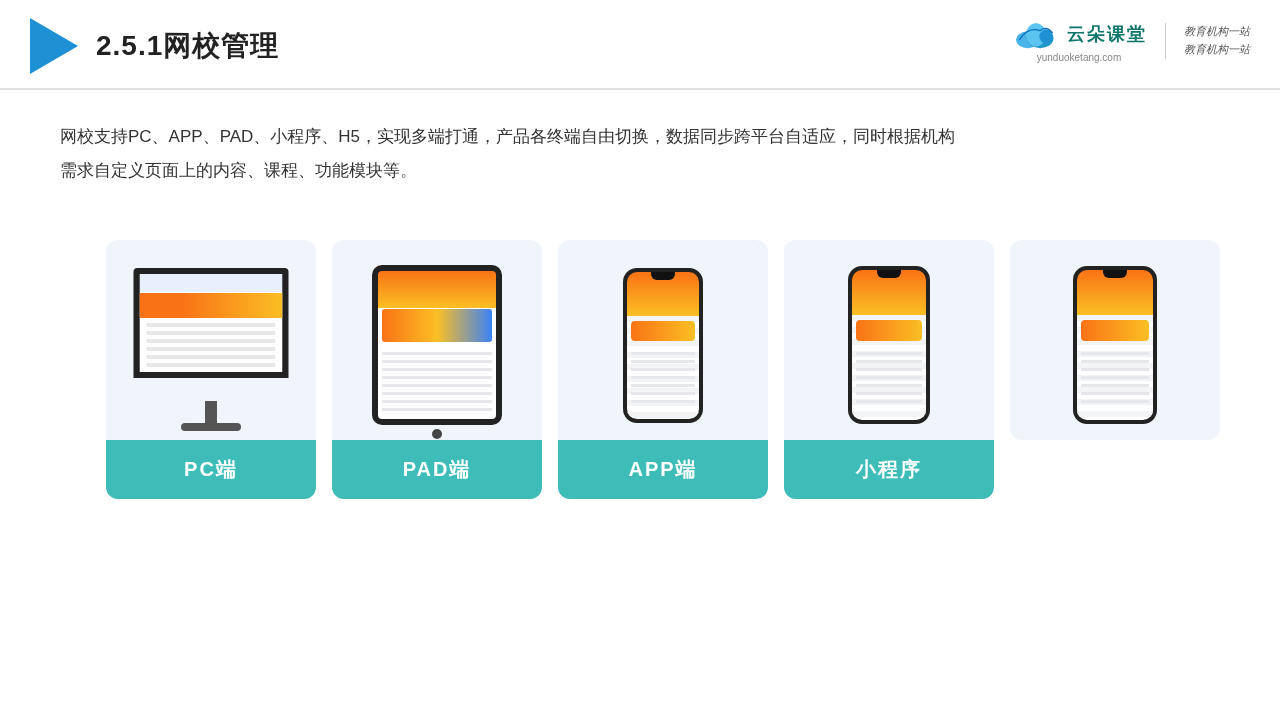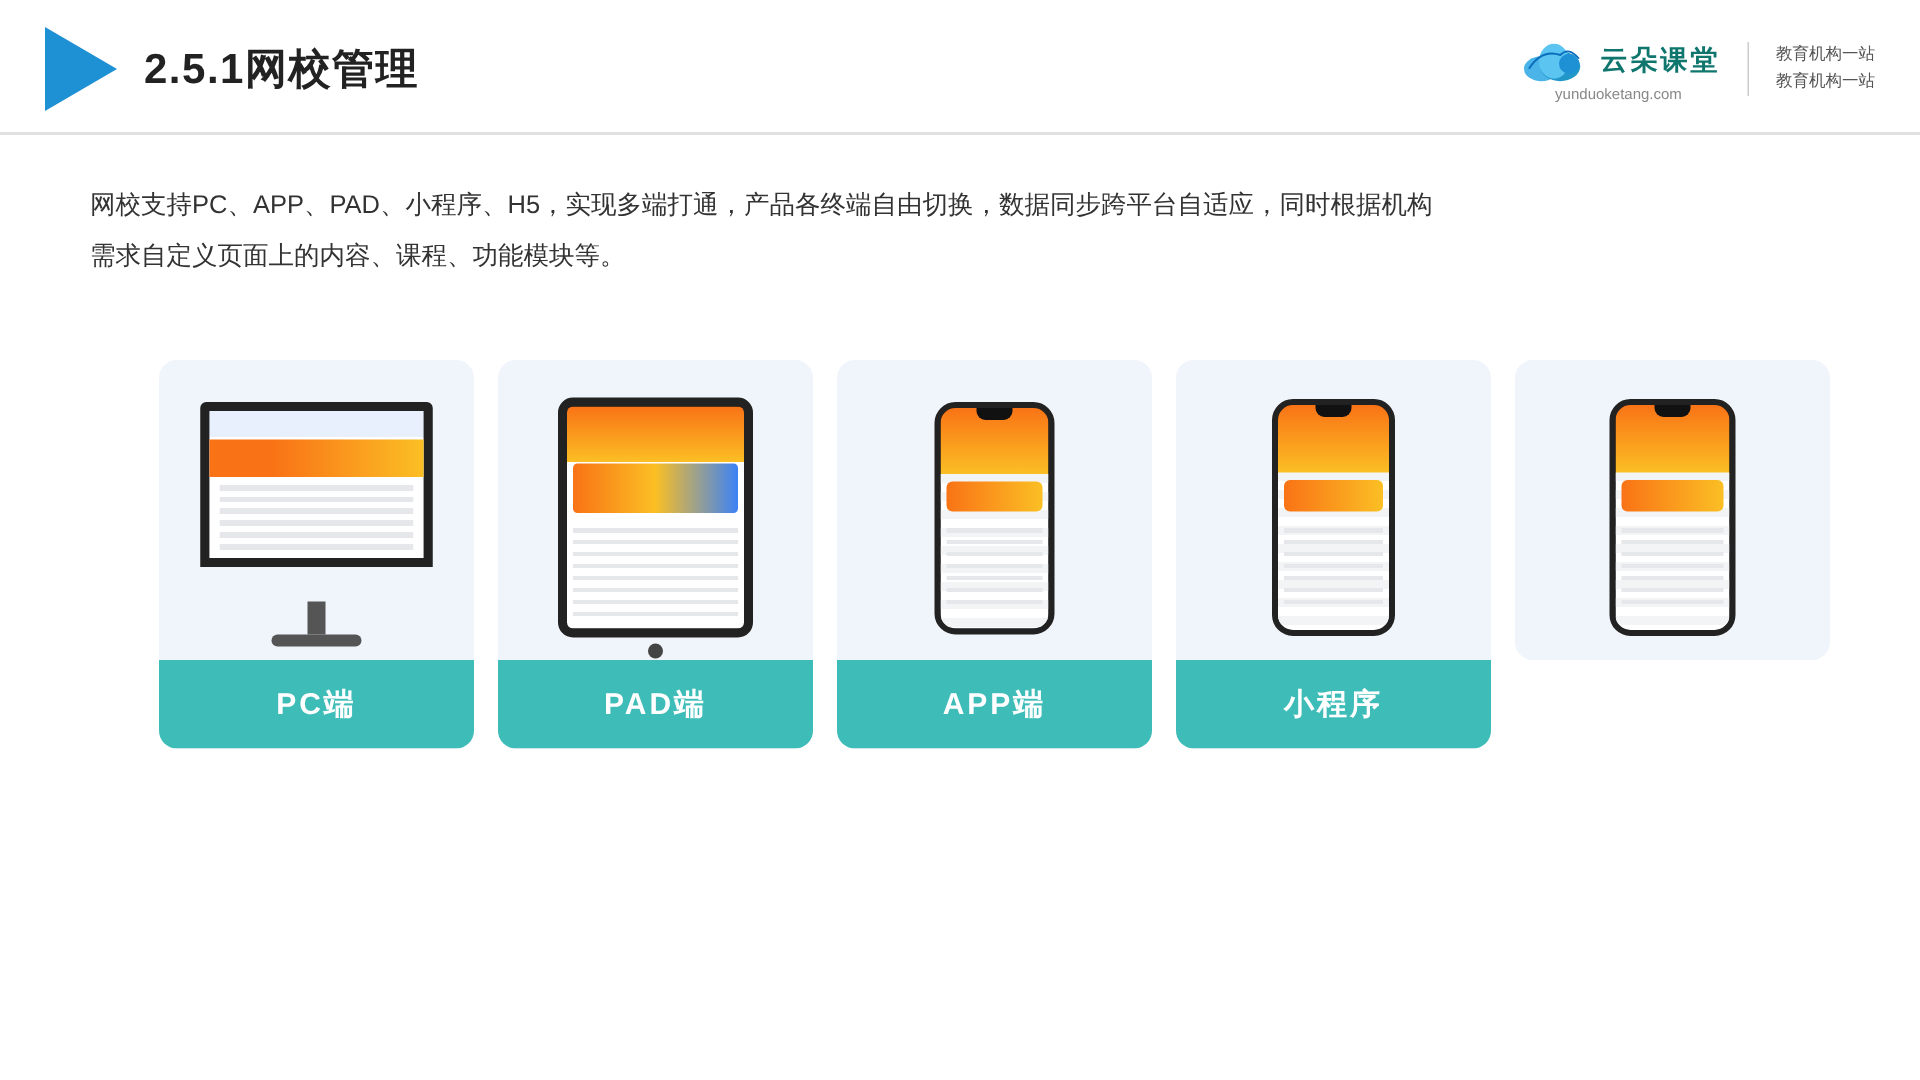--- a/index.html
+++ b/index.html
@@ -8,21 +8,21 @@
       height: 720px;
       background: #fff;
       font-family: 'Microsoft YaHei', 'PingFang SC', sans-serif;
       overflow: hidden;
       position: relative;
     }
 
     
     .header {
       display: flex;
-      align-items: center;
+      align-items: flex-start;
       justify-content: space-between;
       padding: 18px 30px 14px 30px;
       border-bottom: 2px solid #e0e0e0;
     }
     .header-left {
       display: flex;
       align-items: center;
       gap: 18px;
     }
     .logo-triangle {
@@ -67,20 +67,21 @@
       width: 1px;
       height: 36px;
       background: #ccc;
       margin: 0 10px;
     }
     .brand-slogan {
       font-size: 11px;
       color: #555;
       line-height: 1.6;
       text-align: left;
+      font-style: italic;
     }
     .brand-url {
       font-size: 10px;
       color: #888;
       margin-top: 2px;
     }
 
     
     .content {
       padding: 30px 60px 20px 60px;

